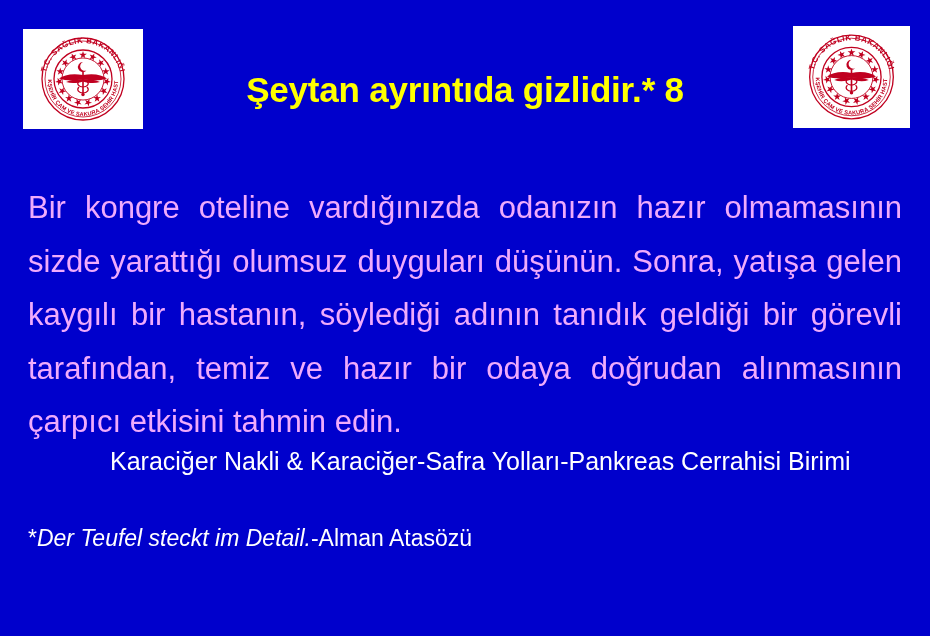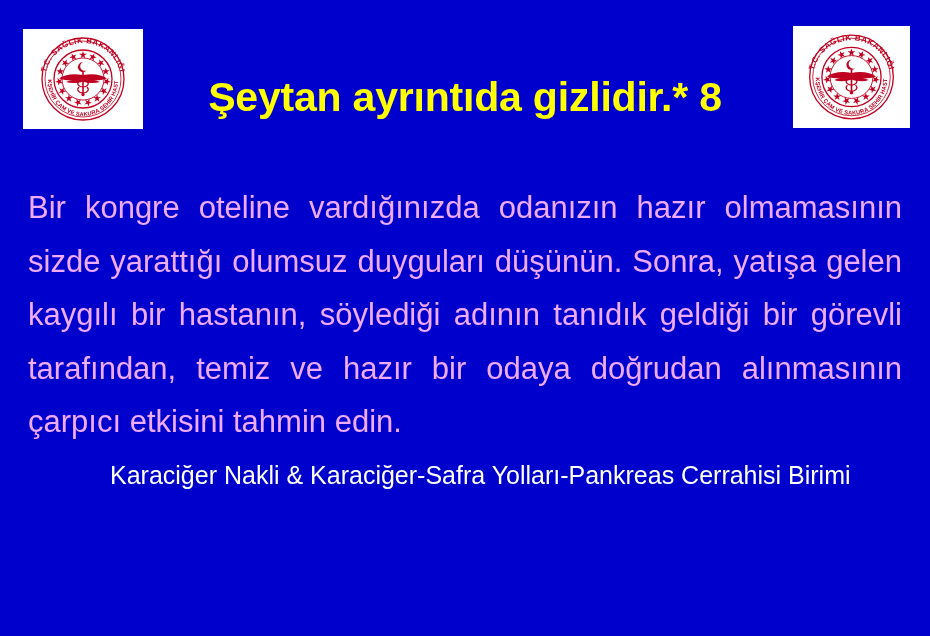--- a/index.html
+++ b/index.html
@@ -46,21 +46,21 @@
   }
 
   
   #title {
     position: absolute;
     left: 0;
     top: 48px;
     width: 930px;
     text-align: center;
     color: #FFFF00;
-    font-size: 41px;
+    font-size: 35px;
     font-weight: bold;
     letter-spacing: -0.2px;
     line-height: 1.08;
     white-space: nowrap;
   }
 
   
   #body-paragraph {
     position: absolute;
     left: 28px;
@@ -71,21 +71,21 @@
     line-height: 53.5px;
     text-align: justify;
     text-align-last: left;
     text-justify: inter-word;
   }
 
   
   #unit-line {
     position: absolute;
     left: 110px;
-    top: 460px;
+    top: 446px;
     width: 800px;
     color: #FFFFFF;
     font-size: 25px;
     line-height: 30px;
     white-space: nowrap;
   }
 
   
   #footnote {
     position: absolute;
@@ -213,14 +213,17 @@
       </g>
     </svg>
   </div>
 
   <h1 id="title">Şeytan ayrıntıda gizlidir.* 8</h1>
 
   <p id="body-paragraph">Bir kongre oteline vardığınızda odanızın hazır olmamasının sizde yarattığı olumsuz duyguları düşünün. Sonra, yatışa gelen kaygılı bir hastanın, söylediği adının tanıdık geldiği bir görevli tarafından, temiz ve hazır bir odaya doğrudan alınmasının çarpıcı etkisini tahmin edin.</p>
 
   <div id="unit-line">Karaciğer  Nakli &amp; Karaciğer-Safra Yolları-Pankreas Cerrahisi  Birimi</div>
 
+  <div id="footnote">
+    <span class="asterisk">*</span><span class="de-phrase">Der Teufel steckt im Detail.</span><span class="attrib">-Alman Atasözü</span>
+  </div>
 
 </div>
 
 </body></html>

